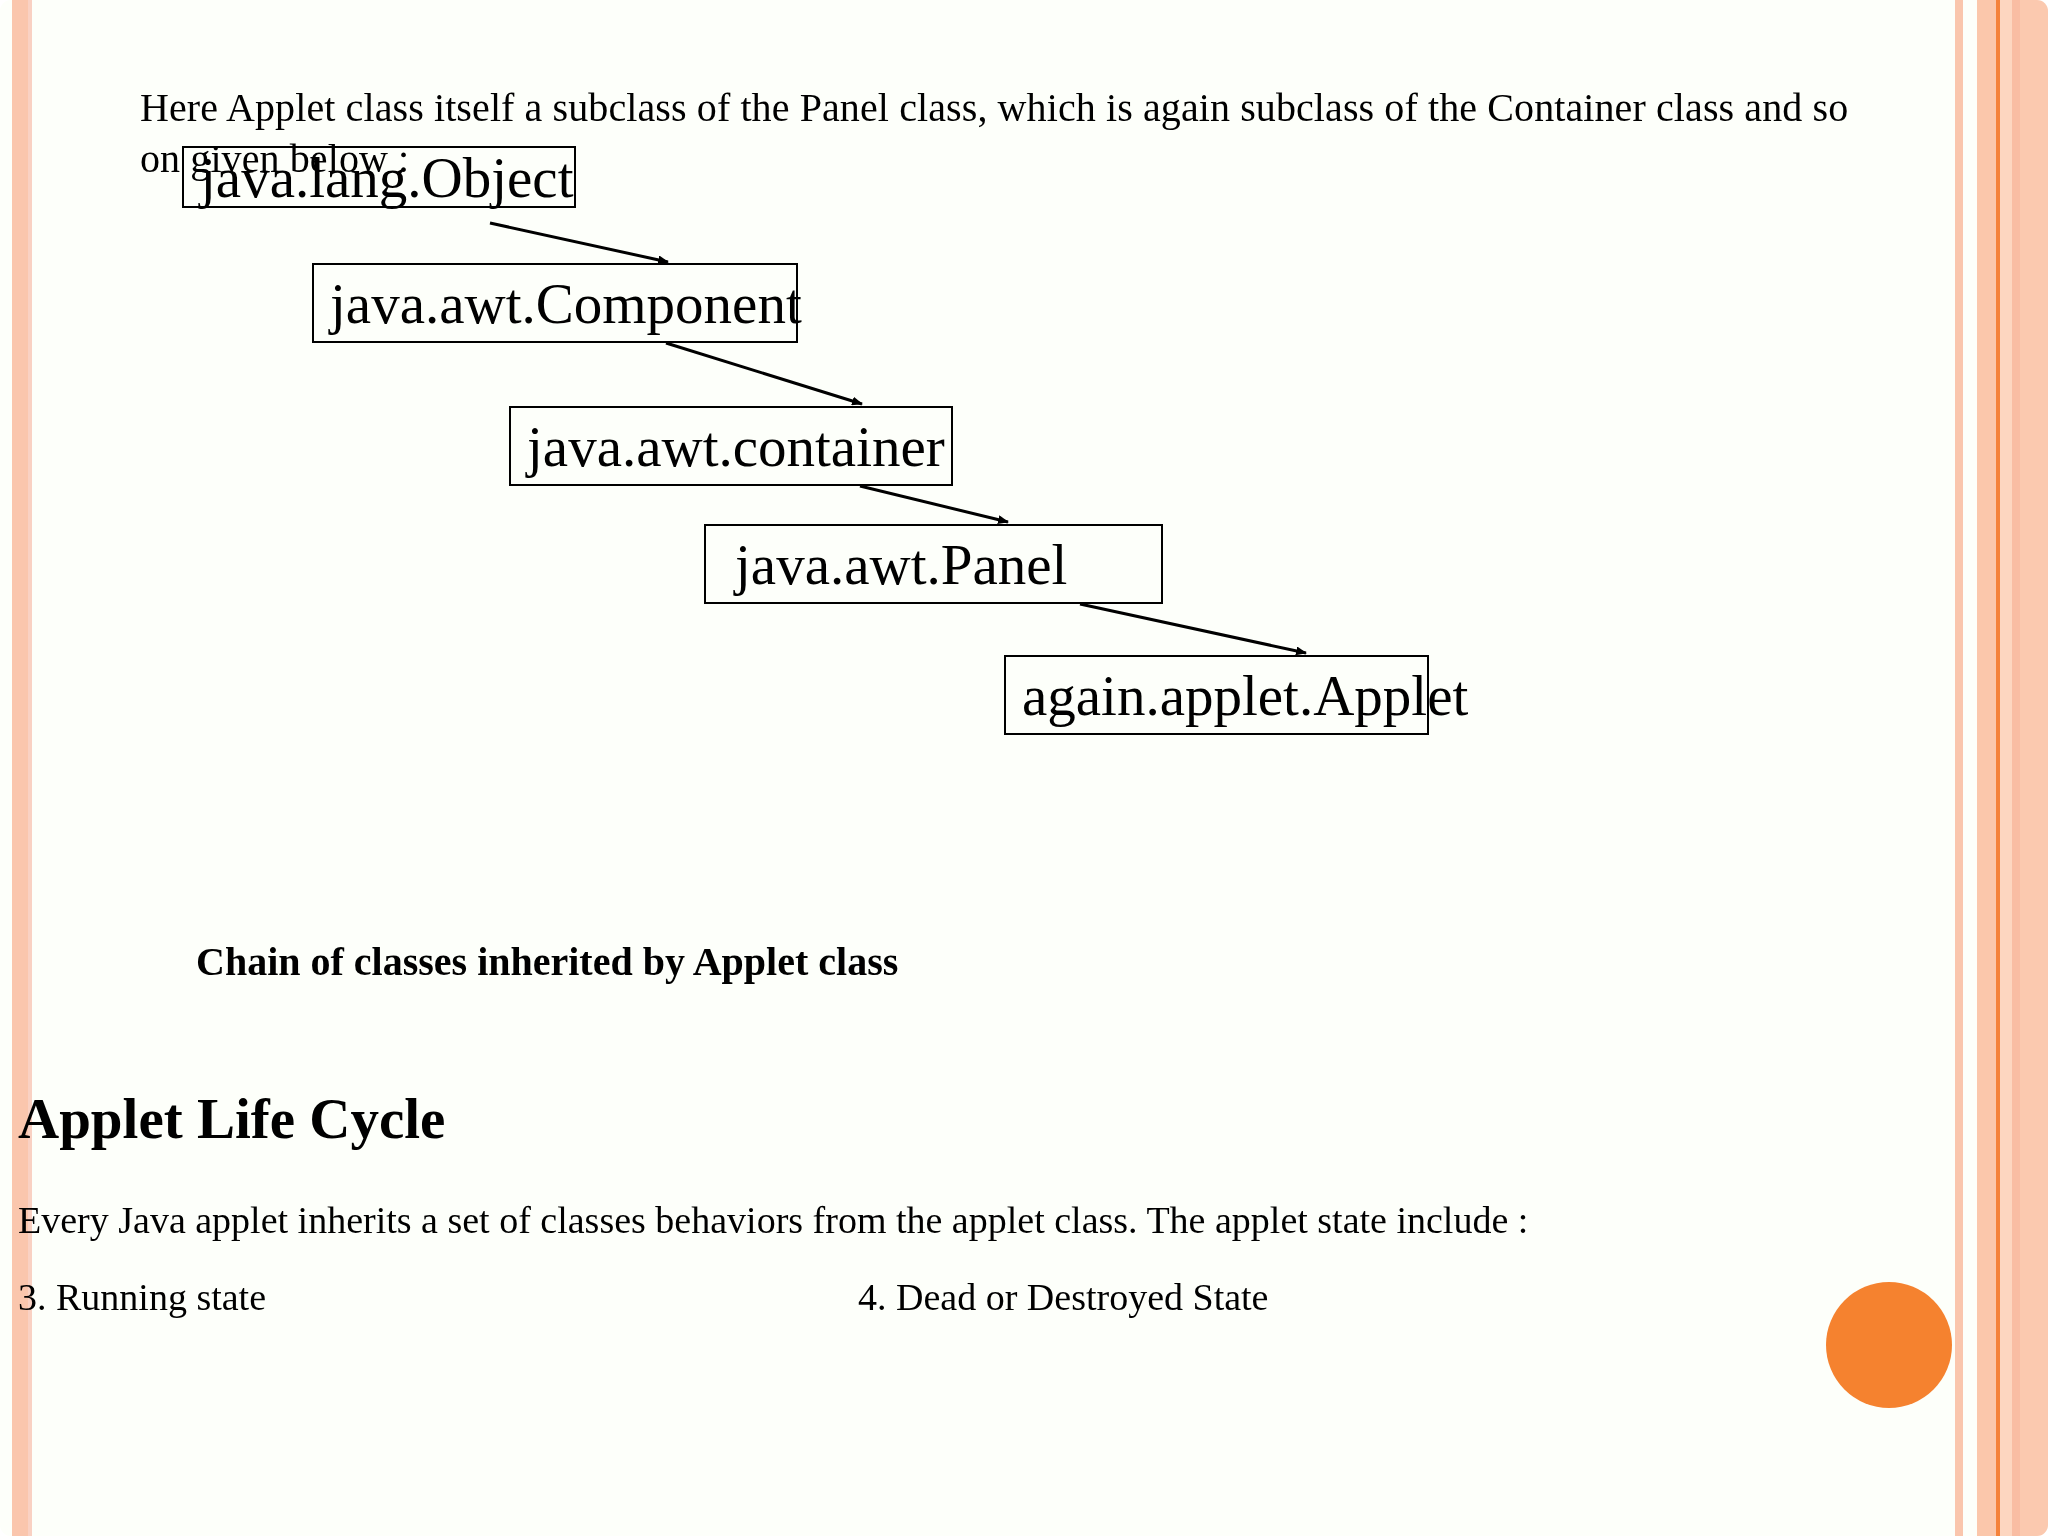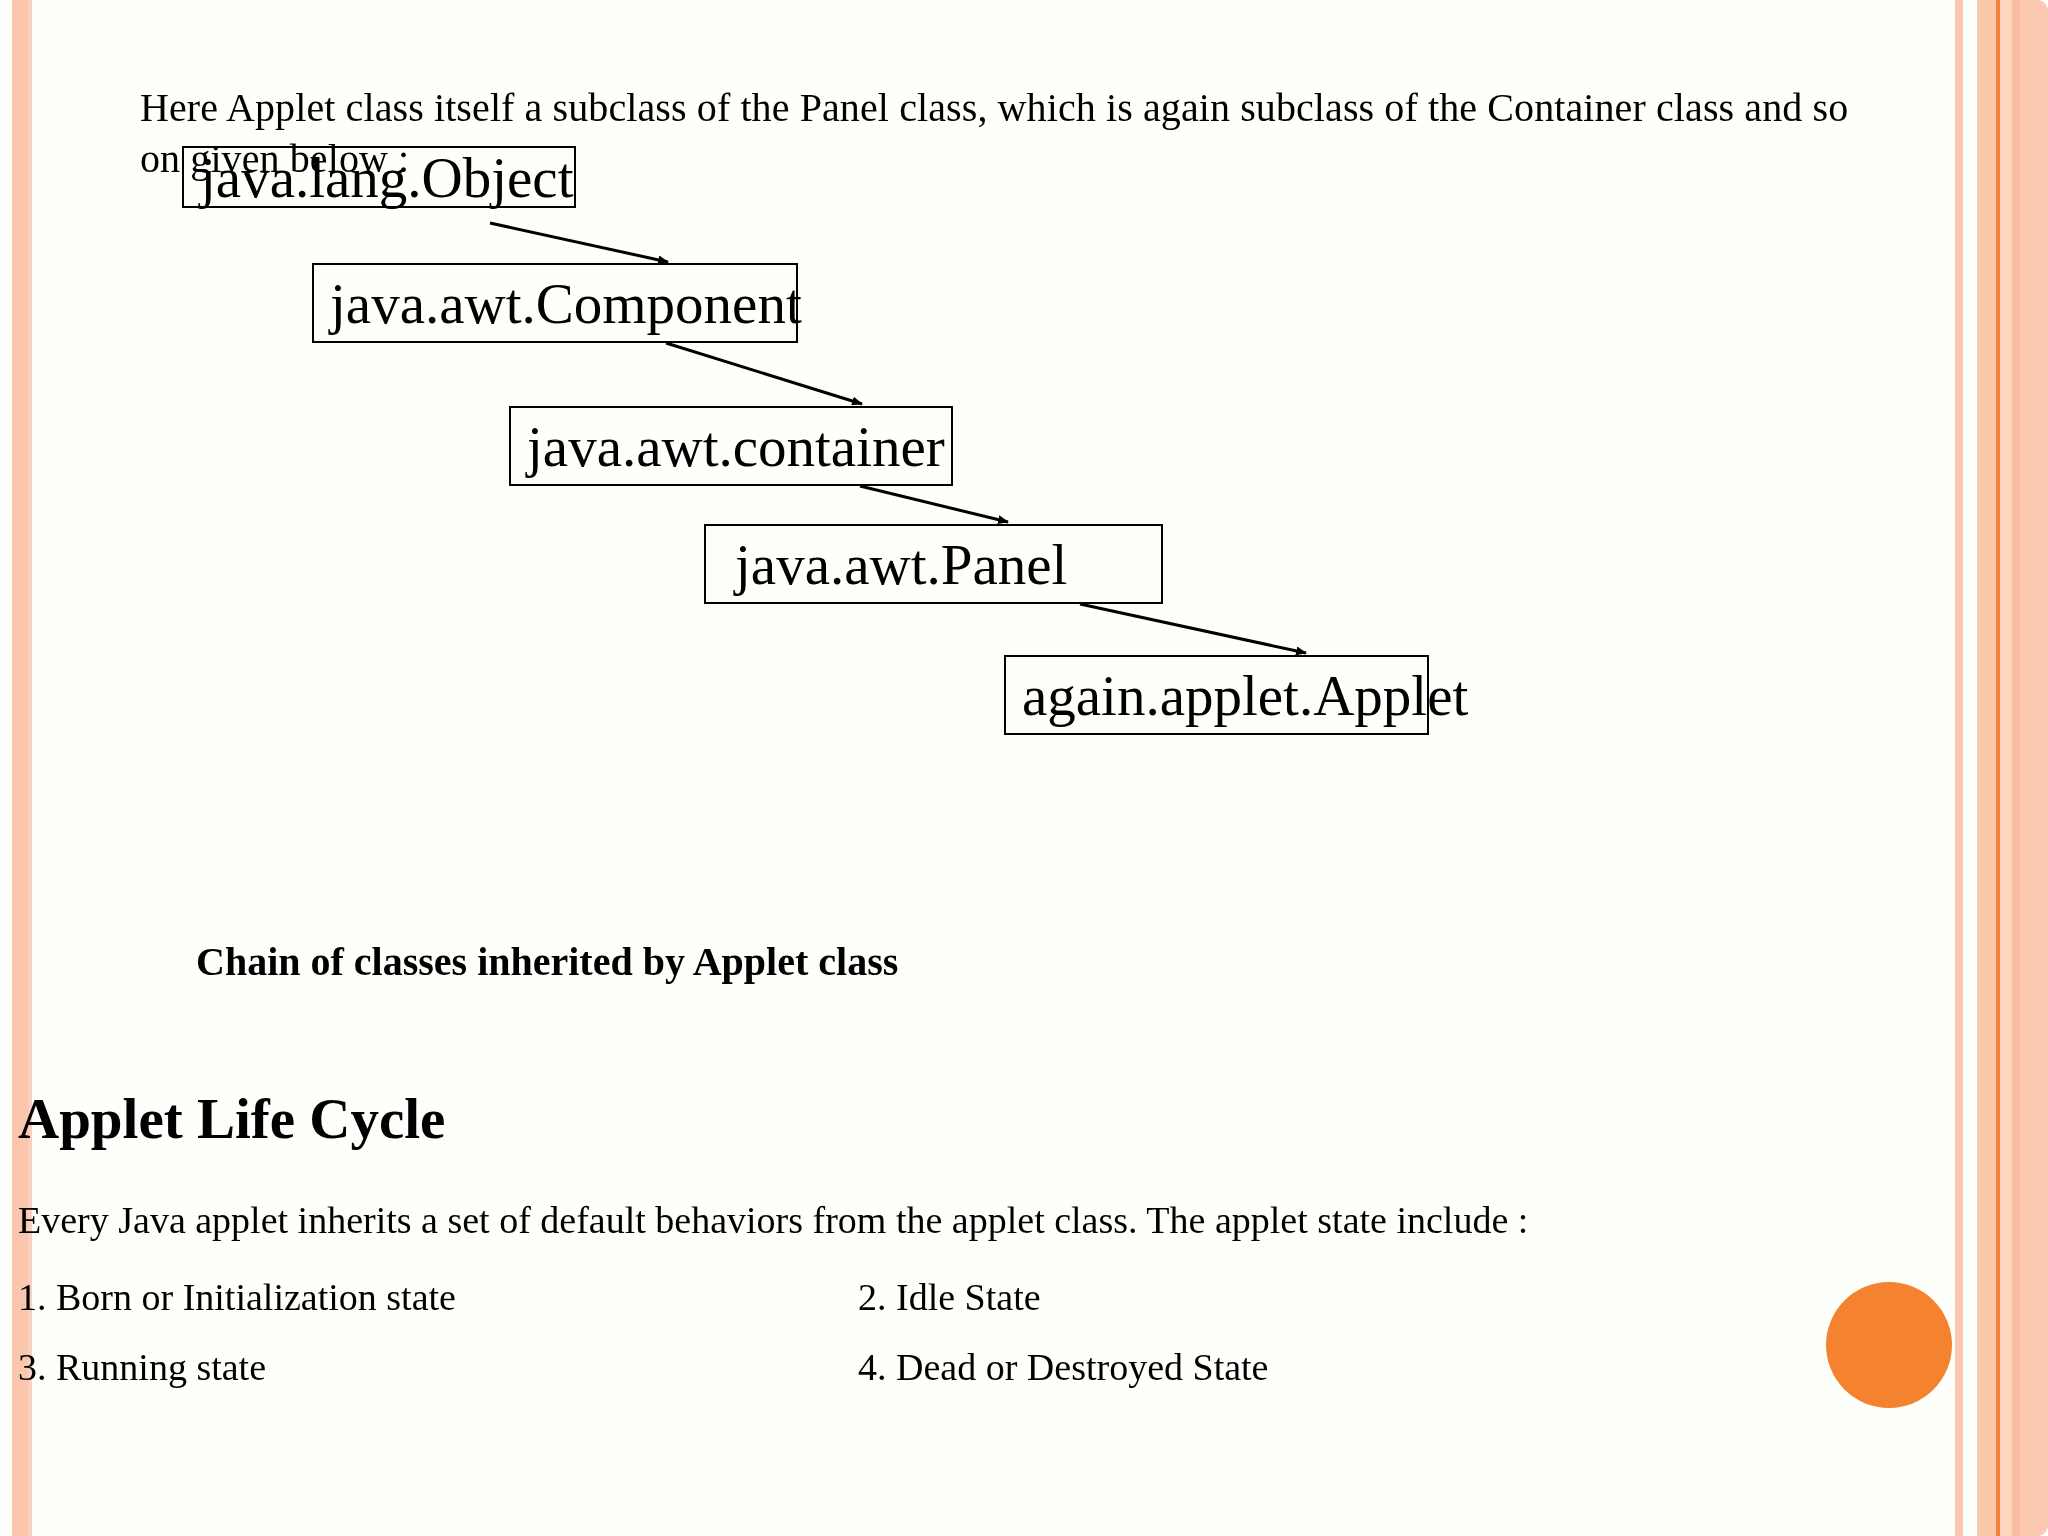--- a/index.html
+++ b/index.html
@@ -170,27 +170,23 @@
     <span>java.awt.Panel</span>
   </div>
   <div class="node node-4">
     <span>again.applet.Applet</span>
   </div>
 
   <div class="caption">Chain of classes inherited by Applet class</div>
 
   <div class="section-heading">Applet Life Cycle</div>
 
-  <div class="section-intro">Every Java applet inherits a set of default behaviors from the applet class. The applet state include :</div>
+  <div class="section-intro">Every Java applet inherits a set of classes behaviors from the applet class. The applet state include :</div>
 
   <div class="state-list">
-    <div class="state-row">
-      <div class="state-item col-a">1. Born or Initialization state</div>
-      <div class="state-item col-b">2. Idle State</div>
-    </div>
     <div class="state-row">
       <div class="state-item col-a">3. Running state</div>
       <div class="state-item col-b">4. Dead or Destroyed State</div>
     </div>
   </div>
 
   <div class="accent-circle"></div>
 
 </div>
 

